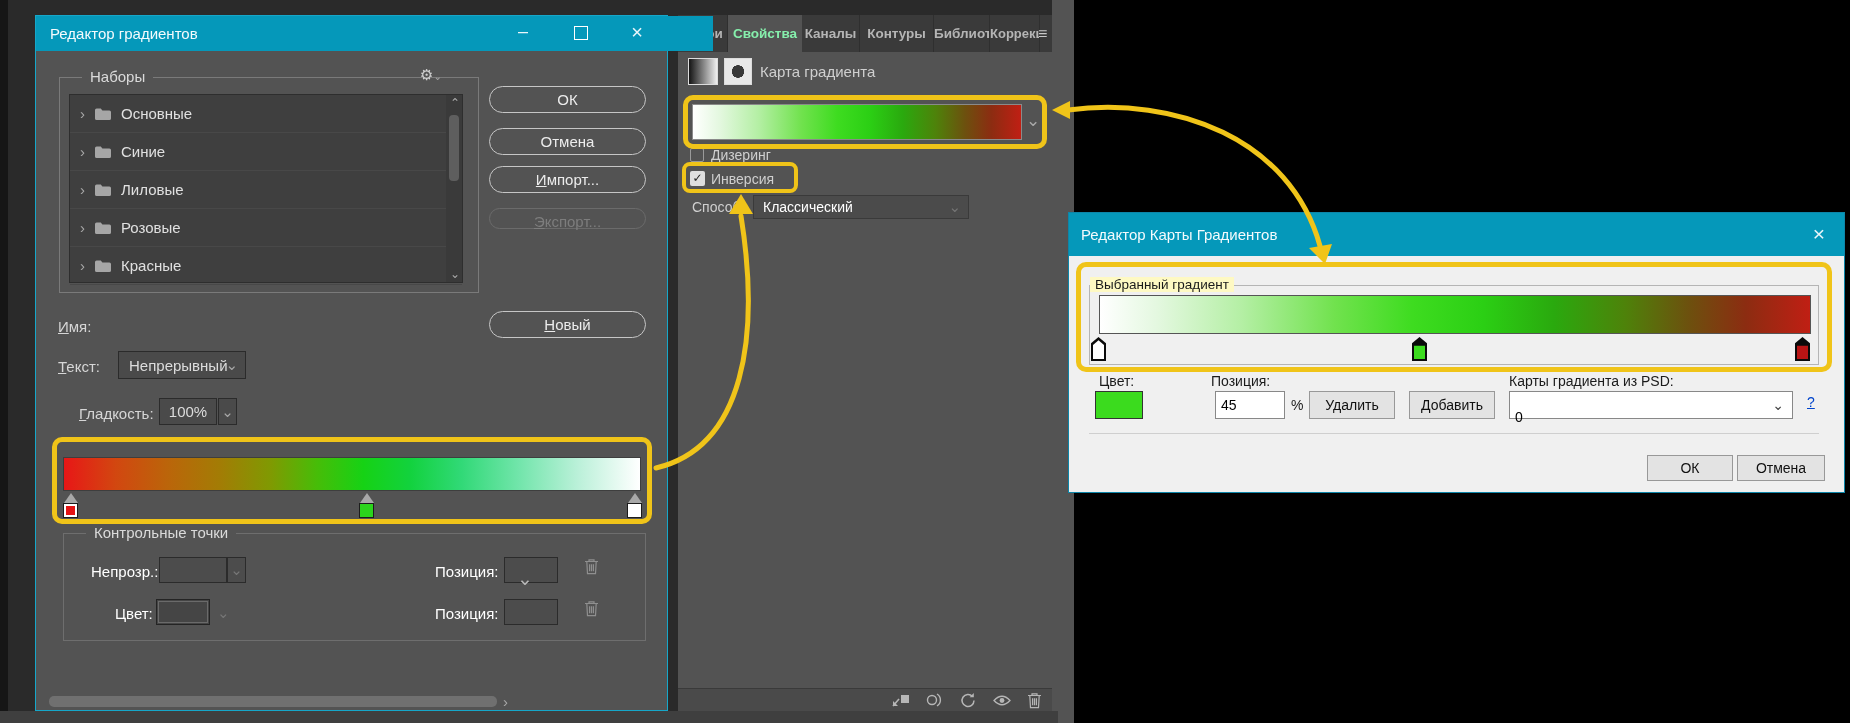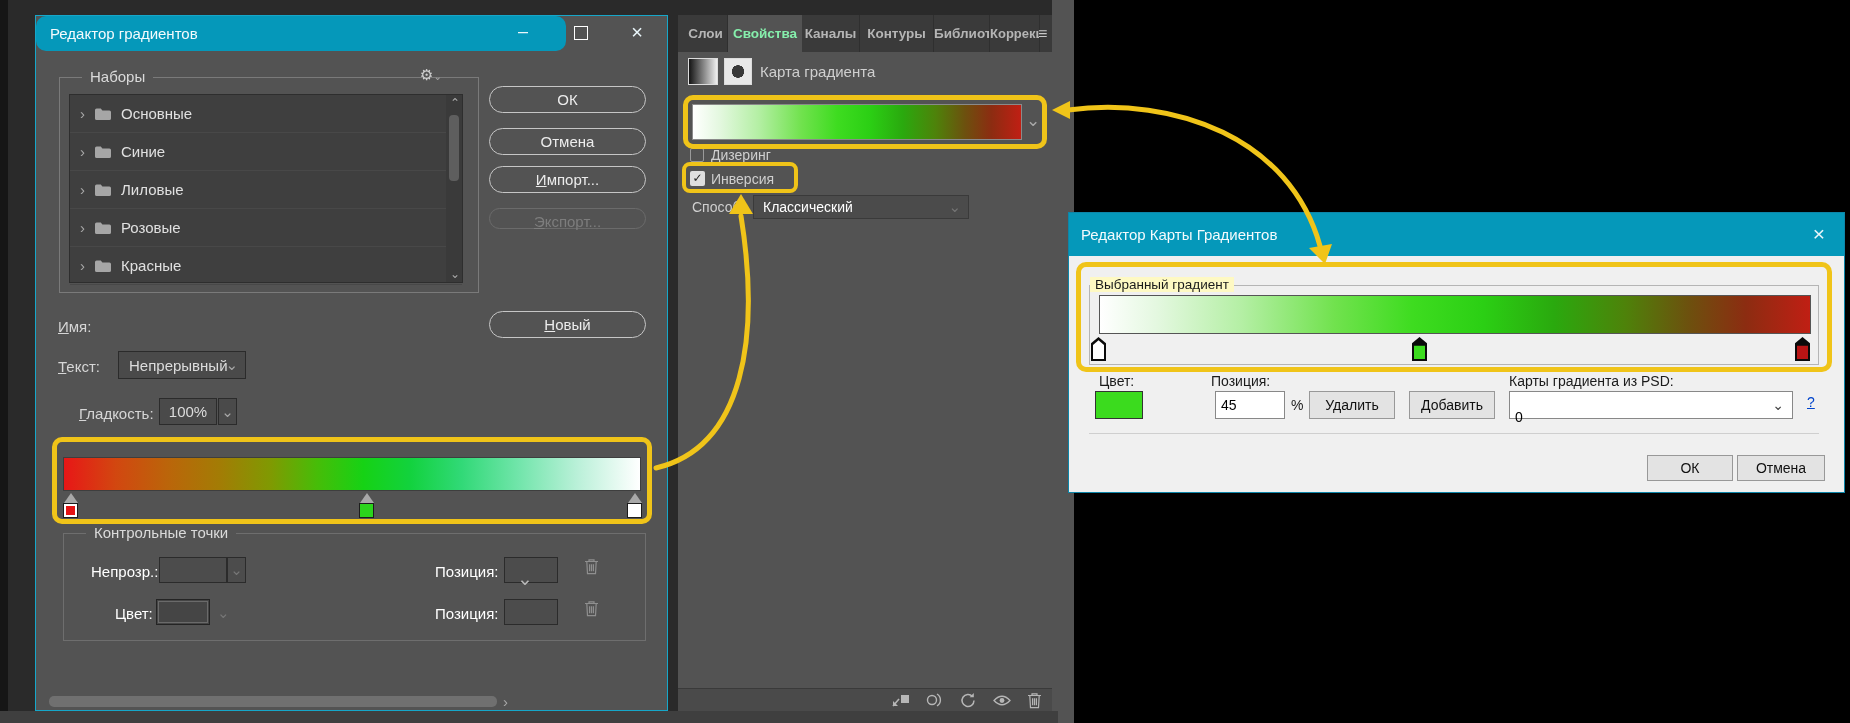--- a/index.html
+++ b/index.html
@@ -140,21 +140,21 @@
     <div class="abs" style="left:349px;top:692px;">
       <svg width="15" height="17" viewBox="0 0 15 17">
           <path d="M1 3.5 h13 M5 3.5 V1.8 h5 v1.7 M2.8 3.5 l.7 12.2 h8 l.7-12.2 M5.6 6.3 v7 M7.5 6.3 v7 M9.4 6.3 v7" stroke="#b6b6b6" stroke-width="1.2" fill="none"></path>
         </svg>
     </div>
   </div>
 
   <div class="abs bottom-band" style="left:0;top:711px;width:1058px;height:12px;"></div>
 
   <div class="abs dlg-l" style="left:35px;top:15px;width:633px;height:696px;">
-    <div class="abs tbar" style="left:0;top:0;width:530px;height:35px;border-radius:10px;">
+    <div class="abs tbar" style="left:0;top:0;width:677px;height:35px;">
       <div class="tbar-title">Редактор градиентов</div>
       <div class="abs wc" style="left:472px;top:0;width:30px;height:35px;font-size:18px;line-height:30px;">–</div>
       <div class="abs" style="left:538px;top:10px;width:14px;height:14px;border:1.5px solid #fff;box-sizing:border-box;"></div>
       <div class="abs wc" style="left:586px;top:0;width:30px;height:35px;font-size:20px;line-height:33px;">×</div>
     </div>
 
     <div class="abs fset" style="left:23px;top:61px;width:420px;height:216px;">
       <span class="flabel">Наборы</span>
     </div>
     <div class="abs" style="left:384px;top:50px;color:#d0d0d0;font-size:15px;"><span>⚙</span><span class="chev" style="font-size:10px;">⌄</span></div>

